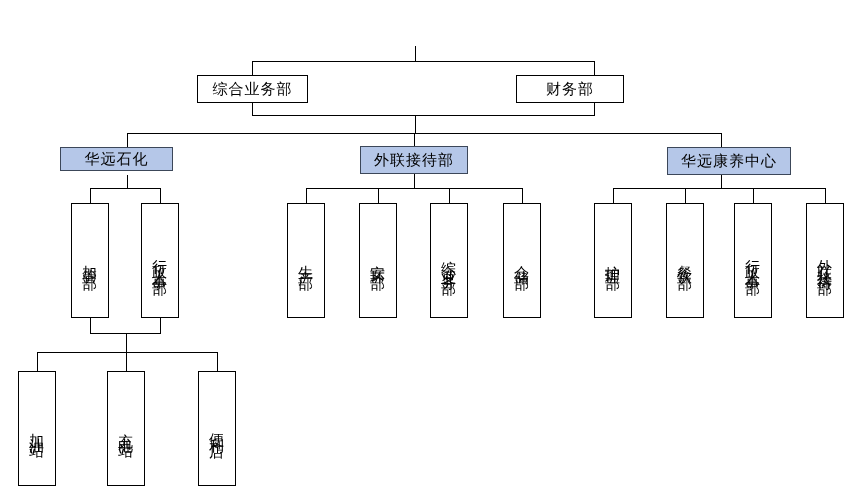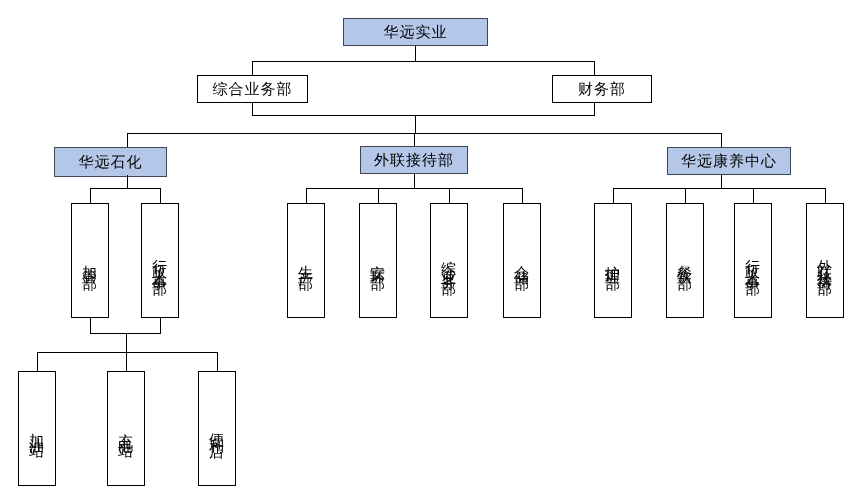--- a/index.html
+++ b/index.html
@@ -45,32 +45,29 @@
   .ln{
     position:absolute;
     background:var(--line);
   }
 </style>
 </head>
 <body>
 
 <div id="canvas">
 
-  <div class="node blue" style="left:343px;top:18px;width:145px;height:28px">
-    <span>华远实业</span>
-  </div>
 
   <div class="node" style="left:197px;top:75px;width:111px;height:28px">
     <span>综合业务部</span>
   </div>
-  <div class="node" style="left:552px;top:75px;width:100px;height:28px">
+  <div class="node" style="left:516px;top:75px;width:108px;height:28px">
     <span>财务部</span>
   </div>
 
-  <div class="node blue" style="left:54px;top:147px;width:113px;height:30px">
+  <div class="node blue" style="left:60px;top:147px;width:113px;height:24px">
     <span>华远石化</span>
   </div>
   <div class="node blue" style="left:360px;top:146px;width:108px;height:28px">
     <span>外联接待部</span>
   </div>
   <div class="node blue" style="left:667px;top:147px;width:124px;height:28px">
     <span>华远康养中心</span>
   </div>
 
   <div class="node" style="left:71px;top:203px;width:38px;height:115px">

